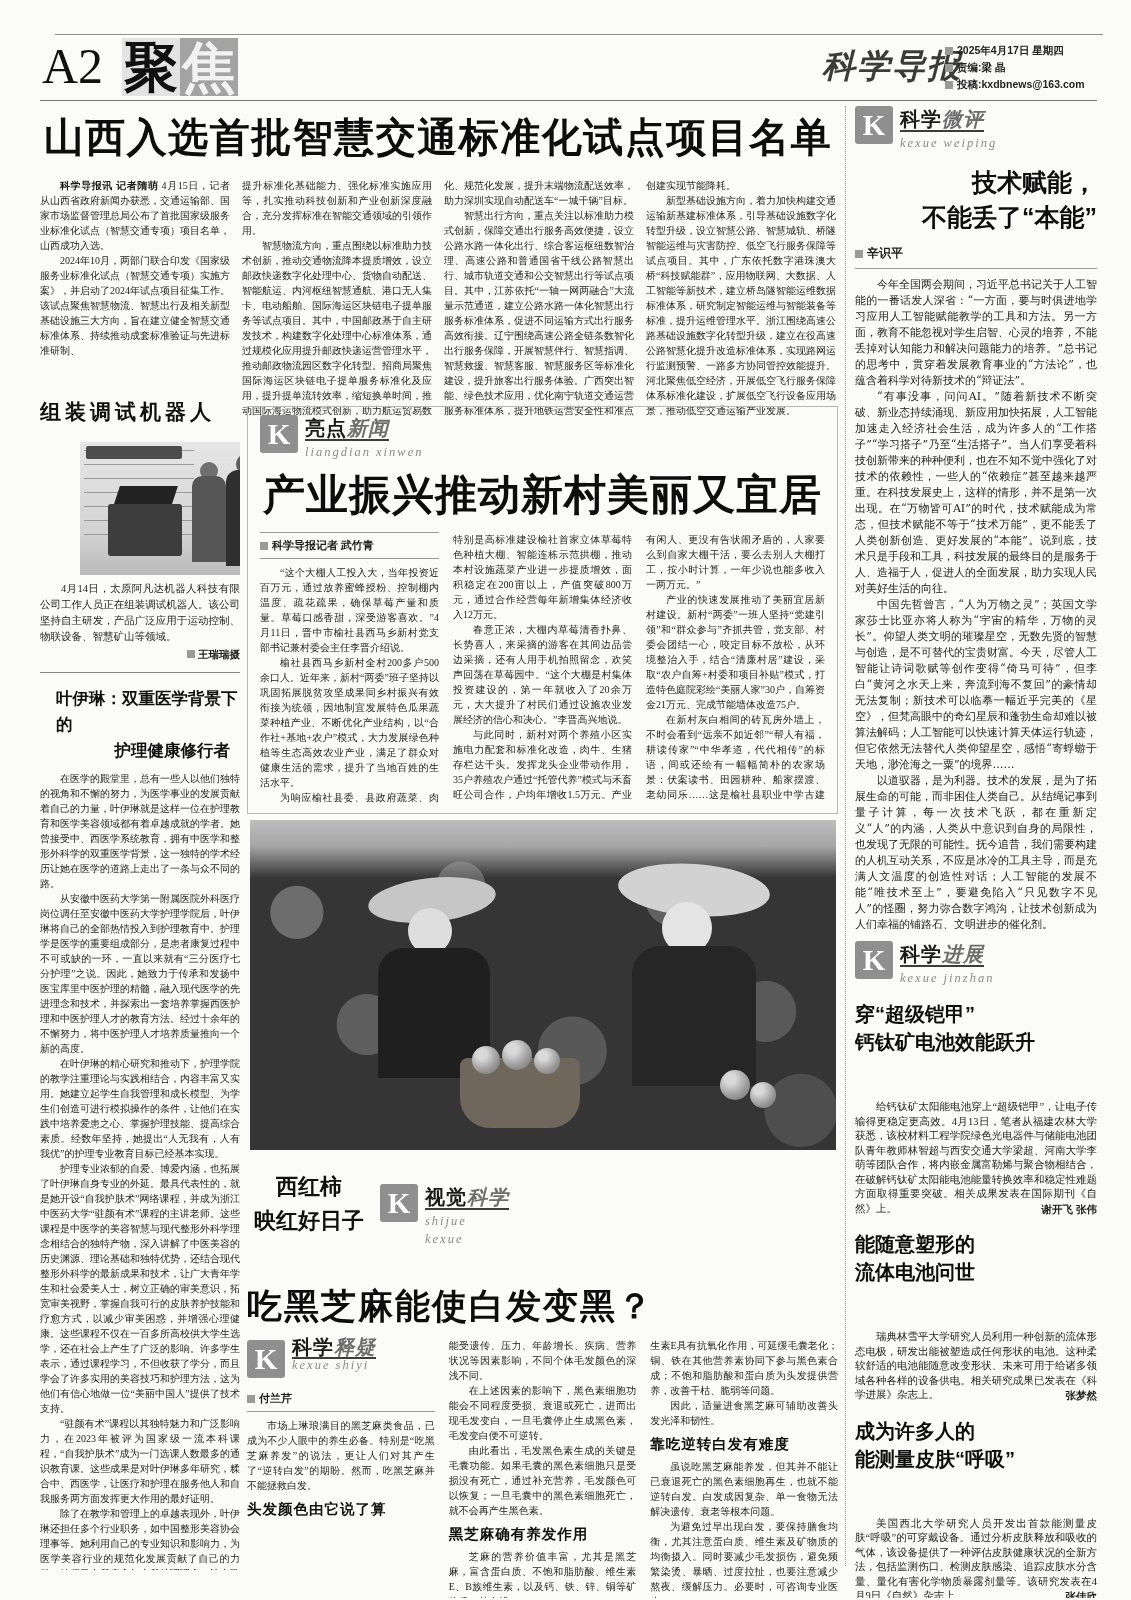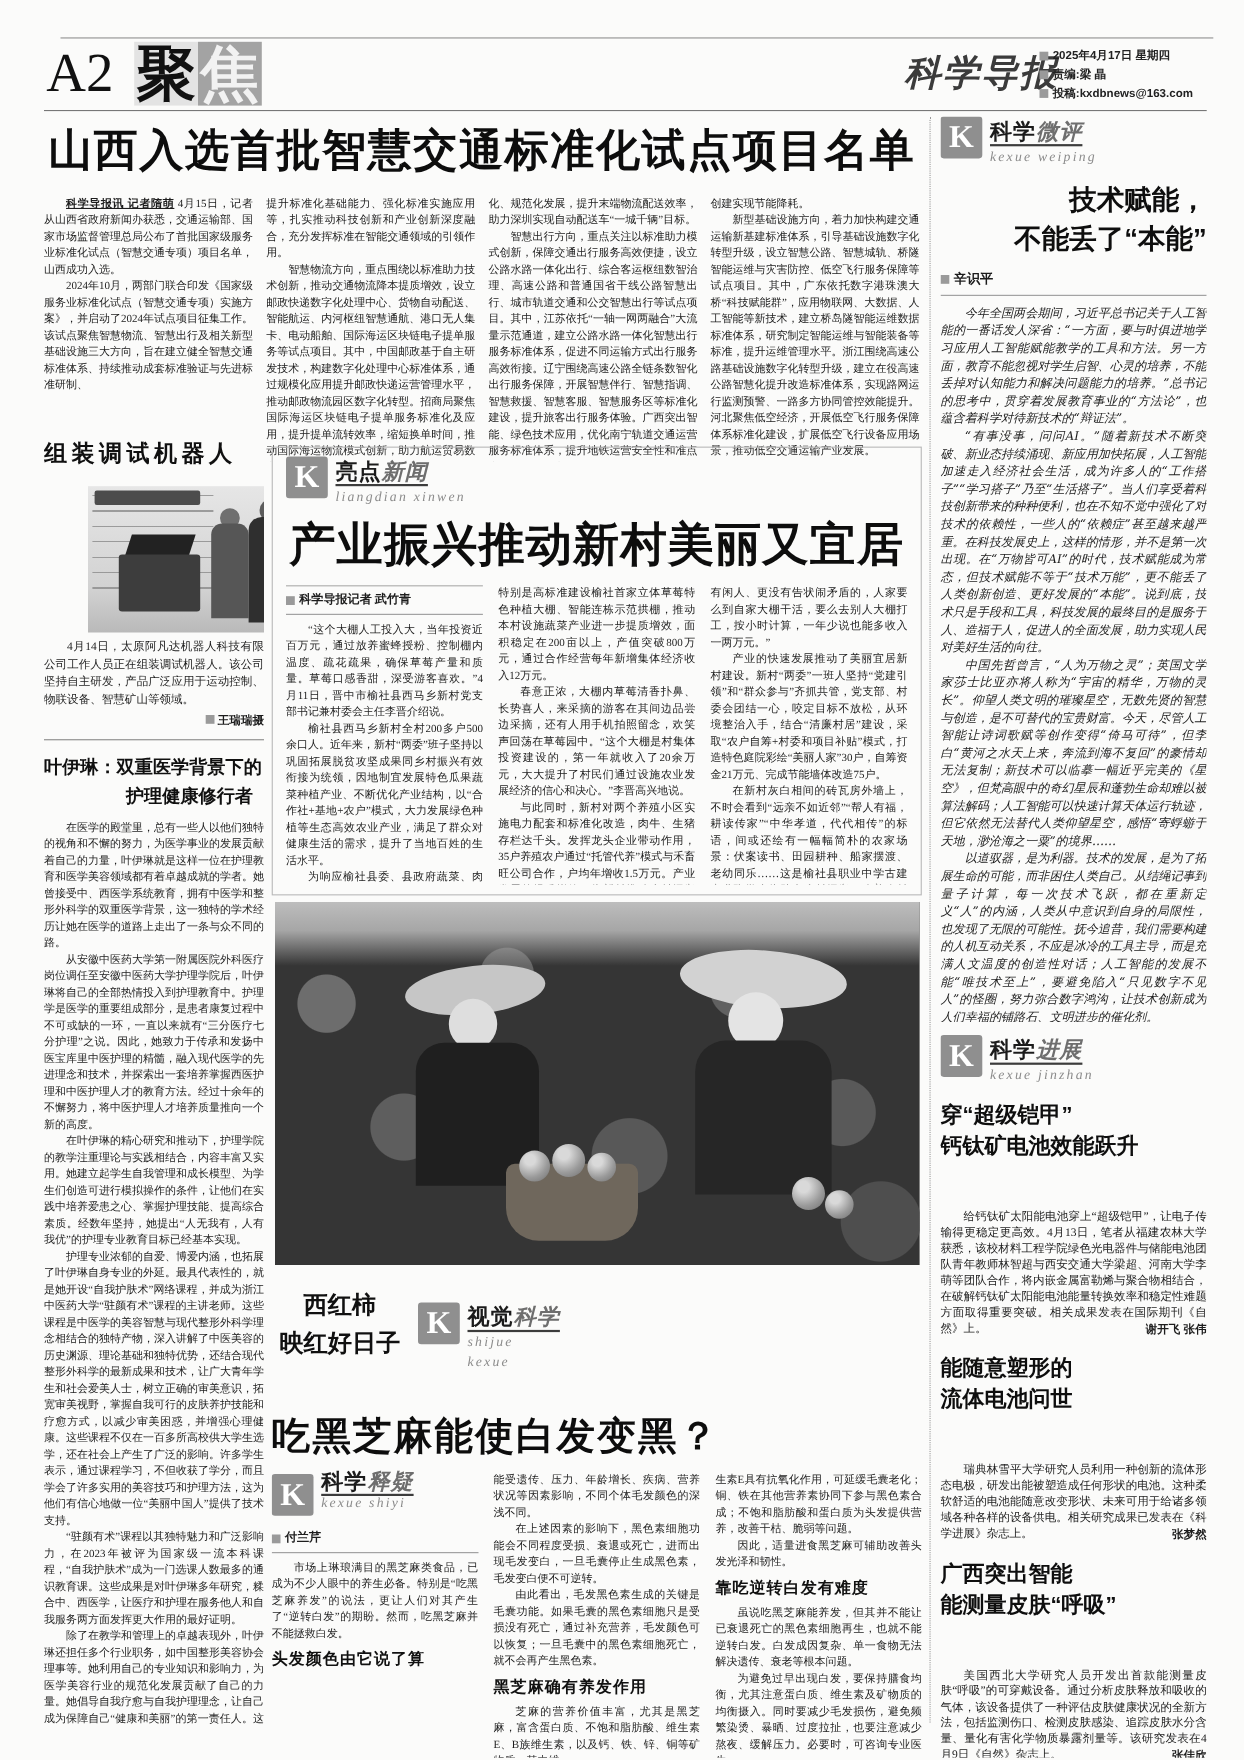--- a/index.html
+++ b/index.html
@@ -32,37 +32,37 @@
   .kpinyin{font-family:"Liberation Serif",serif;font-style:italic;font-size:12.5px;color:#8b8b8b;letter-spacing:2px;}
   .vdots{position:absolute;left:845px;top:106px;height:1460px;width:0;border-left:1px dotted #9a9a9a;}
   .credit{text-align:right;font-size:10.5px;font-weight:bold;margin-top:3px;}
   .sig{float:right;font-weight:bold;font-family:"Liberation Sans",sans-serif;}
   
   .lead{position:absolute;left:40px;top:106px;width:796px;}
   .lead-title{margin:4px 0 14px 0;font-size:40px;line-height:54px;font-weight:900;
               letter-spacing:1.5px;text-align:center;white-space:nowrap;color:#0d0d0d;}
   .lead-cols{display:flex;gap:12px;height:242px;overflow:hidden;}
   .lead-cols .col{flex:1 1 0;}
-  .lead-in{font-weight:bold;font-family:"Liberation Sans",sans-serif;text-decoration:underline;}
+  .lead-in{font-weight:bold;font-family:"Liberation Sans",sans-serif;}
   
   .left-col{position:absolute;left:40px;top:398px;width:200px;height:1172px;overflow:hidden;}
   .robot-title{margin:0 0 8px 0;font-size:21px;font-weight:800;letter-spacing:4px;color:#101010;}
   .photo-robot{position:relative;width:200px;height:133px;background:linear-gradient(180deg,#e6e6e6 0,#d2d2d2 70%,#b9b9b9 100%);overflow:hidden;margin-bottom:6px;}
   .pr-chart{position:absolute;left:4px;top:6px;width:110px;height:100px;
             background:repeating-linear-gradient(0deg,transparent 0 13px,#8a8a8a 13px 14px);opacity:.8;}
   .pr-banner{position:absolute;left:6px;top:4px;width:96px;height:13px;background:#4c4c4c;border-radius:2px;}
   .pr-case{position:absolute;left:28px;top:62px;width:74px;height:52px;background:#3d3d3d;border-radius:3px;}
   .pr-lid{position:absolute;left:36px;top:44px;width:58px;height:24px;background:#222;transform:skewX(-18deg);}
   .pr-fig1{position:absolute;left:112px;top:34px;width:34px;height:86px;background:#565656;border-radius:10px 10px 0 0;}
   .pr-head1{position:absolute;left:120px;top:20px;width:18px;height:18px;background:#6f6f6f;border-radius:50%;}
   .pr-fig2{position:absolute;left:146px;top:28px;width:40px;height:96px;background:#2f2f2f;border-radius:12px 12px 0 0;}
   .pr-head2{position:absolute;left:156px;top:12px;width:20px;height:20px;background:#5c5c5c;border-radius:50%;}
   .cap{font-size:10.5px;line-height:16px;}
   .left-divider{border:none;border-top:1px solid #888;margin:10px 0 12px 0;}
-  .profile-title{margin:0 0 8px 0;font-size:16.5px;line-height:26px;font-weight:800;color:#101010;}
+  .profile-title{margin:0 0 8px 16px;font-size:16.5px;line-height:26px;font-weight:800;color:#101010;}
   .profile-title .pt1{display:block;}
   .profile-title .pt2{display:block;text-align:right;padding-right:10px;}
   
   .mid-box{position:absolute;left:247px;top:406px;width:591px;height:408px;box-sizing:border-box;
            border:1px solid #b8b8b8;padding:8px 12px 6px 12px;overflow:hidden;}
   .mid-title{margin:10px 0 12px 0;font-size:42px;line-height:50px;font-weight:900;text-align:center;
              letter-spacing:1px;white-space:nowrap;color:#0d0d0d;}
   .mid-cols{display:flex;gap:14px;height:272px;overflow:hidden;}
   .mid-cols .col{flex:1 1 0;}
   .byline-row{display:flex;align-items:center;font-size:11px;font-weight:bold;
@@ -107,21 +107,21 @@
   .qa-author{display:flex;align-items:center;font-size:11px;font-weight:bold;
              border-bottom:1px solid #999;padding:5px 0;margin:8px 0 6px 0;}
   .subhead{margin:9px 0 7px 0;font-size:14.5px;font-weight:800;letter-spacing:1px;font-family:"Liberation Sans",sans-serif;color:#111;}
   .qa .klogo{margin-top:2px;}
   
   .right-col{position:absolute;left:855px;top:106px;width:242px;height:1492px;overflow:hidden;}
   .cm-title{margin:14px 0 10px 0;font-size:25px;line-height:35px;font-weight:800;color:#0e0e0e;}
   .cm-title span{display:block;text-align:right;}
   .cm-author{display:flex;align-items:center;font-size:12px;font-weight:bold;
              border-bottom:1px solid #999;padding-bottom:6px;margin-bottom:8px;}
-  .kai{font-family:"DejaVu Serif",serif;font-style:italic;font-size:11px;line-height:16px;height:652px;overflow:hidden;text-align:justify;}
+  .kai{font-family:"DejaVu Serif",serif;font-size:11px;line-height:16px;height:652px;overflow:hidden;text-align:justify;}
   .progress{margin-top:12px;}
   .pg-title{margin:14px 0 6px 0;font-size:20px;line-height:28px;font-weight:800;color:#0e0e0e;}
   .pg-title span{display:block;}
   .pg-body{font-size:10.5px;line-height:14.5px;margin-top:44px;}
 </style>
 </head>
 <body>
 
 <div class="page">
 
@@ -348,21 +348,21 @@
       <article>
         <h3 class="pg-title">
           <span>能随意塑形的</span>
           <span>流体电池问世</span>
         </h3>
         <p class="news-body pg-body bp"><span>瑞典林雪平大学研究人员利用一种创新的流体形态电极，研发出能被塑造成任何形状的电池。这种柔软舒适的电池能随意改变形状、未来可用于给诸多领域各种各样的设备供电。相关研究成果已发表在《科学进展》杂志上。</span><span class="sig">张梦然</span></p>
       </article>
 
       <article>
         <h3 class="pg-title">
-          <span>广西突出智能</span>
+          <span>成为许多人的</span>
           <span>能测量皮肤“呼吸”</span>
         </h3>
         <p class="news-body pg-body bp"><span>美国西北大学研究人员开发出首款能测量皮肤“呼吸”的可穿戴设备。通过分析皮肤释放和吸收的气体，该设备提供了一种评估皮肤健康状况的全新方法，包括监测伤口、检测皮肤感染、追踪皮肤水分含量、量化有害化学物质暴露剂量等。该研究发表在4月9日《自然》杂志上。</span><span class="sig">张佳欣</span></p>
       </article>
 
       <article>
         <h3 class="pg-title">
           <span>科学家首次在原子尺度上</span>
           <span>拍摄催化反应过程</span>
         </h3>

